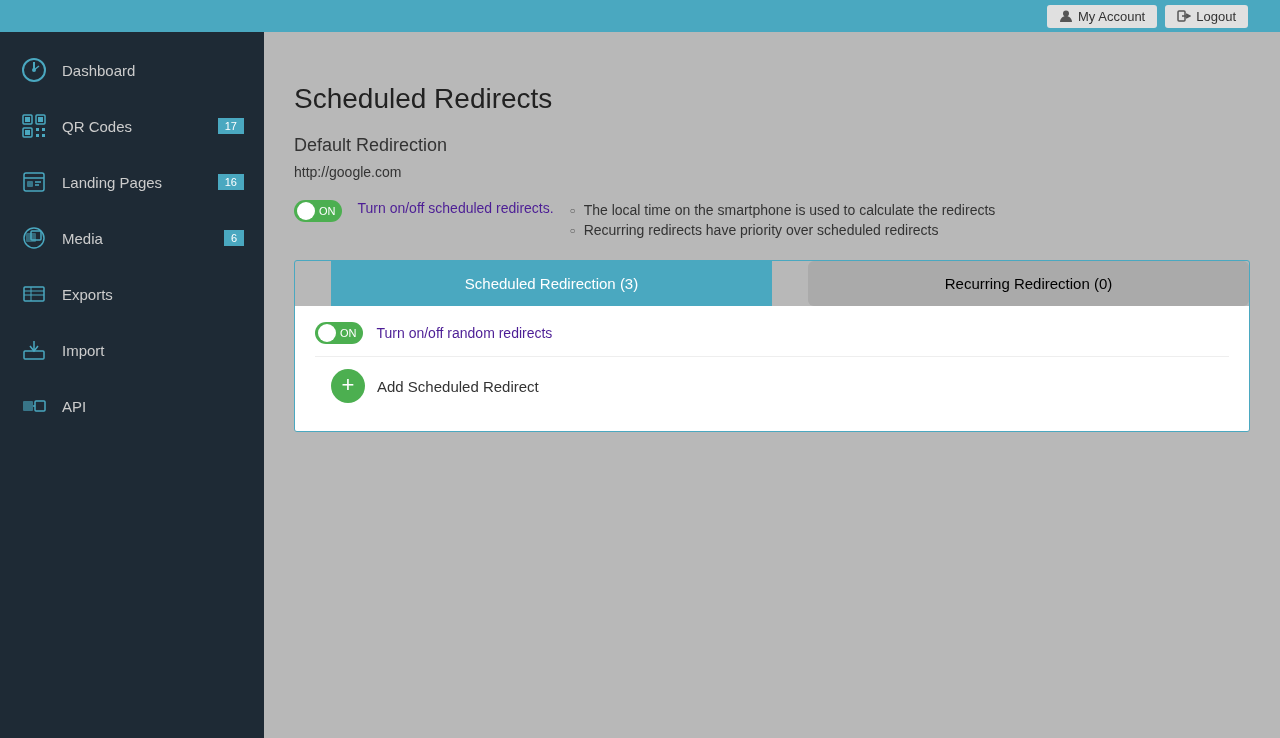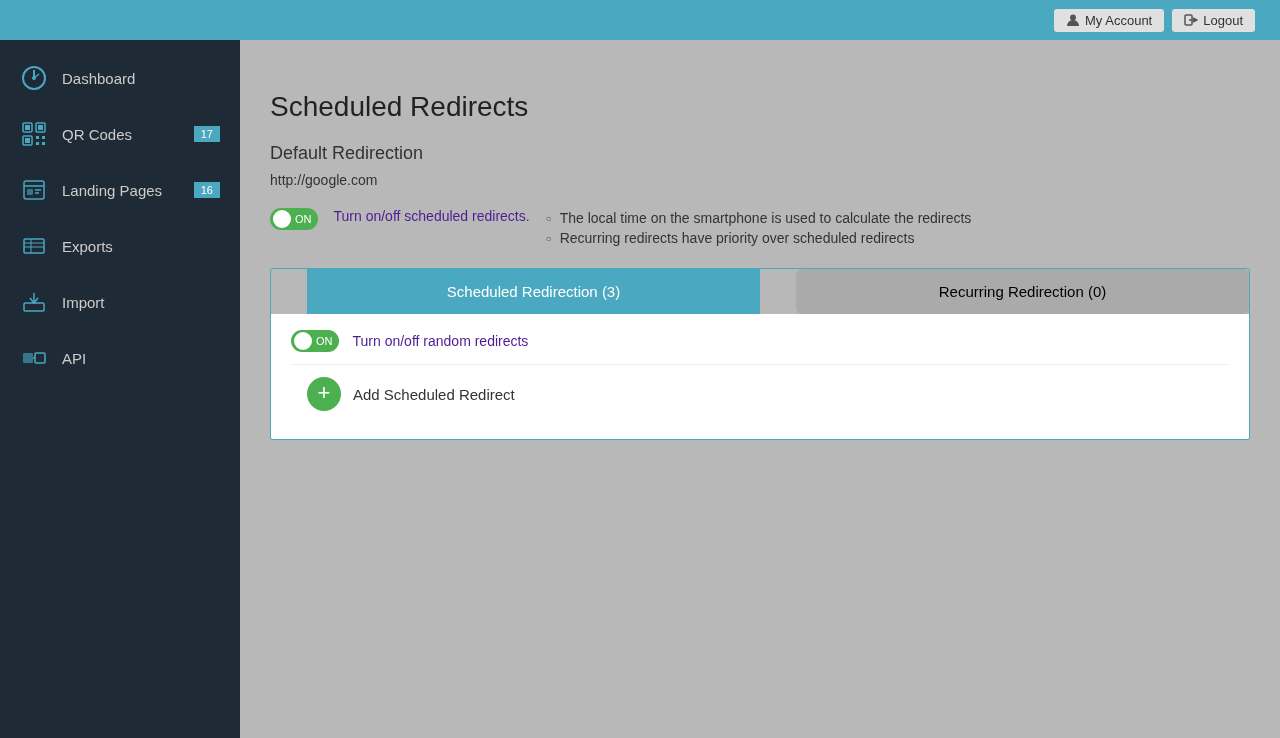--- a/index.html
+++ b/index.html
@@ -1,25 +1,25 @@
 <!DOCTYPE html>
 <html><head>
   <meta charset="utf-8">
   <style>
     * { box-sizing: border-box; margin: 0; padding: 0; }
     body { font-family: Arial, sans-serif; background: #c8c8c8; display: flex; flex-direction: column; height: 738px; overflow: hidden; }
 
     
     .top-bar {
-      height: 40px;
+      height: 32px;
       background: #4aa8c0;
       display: flex;
       align-items: center;
       justify-content: flex-end;
-      padding: 0 25px;
+      padding: 0 32px;
       flex-shrink: 0;
     }
     .top-bar-actions {
       display: flex;
       gap: 8px;
     }
     .top-bar-btn {
       background: #e0e0e0;
       border: none;
       border-radius: 3px;
@@ -34,21 +34,21 @@
 
     
     .layout {
       display: flex;
       flex: 1;
       overflow: hidden;
     }
 
     
     .sidebar {
-      width: 240px;
+      width: 264px;
       background: #1e2a35;
       flex-shrink: 0;
       display: flex;
       flex-direction: column;
       padding-top: 10px;
     }
     .sidebar-item {
       display: flex;
       align-items: center;
       padding: 14px 20px;
@@ -292,20 +292,31 @@
           <line x1="3" y1="9" x2="23" y2="9" stroke="#4aa8c0" stroke-width="1.5"></line>
           <rect x="6" y="12" width="6" height="6" rx="1" fill="#4aa8c0" opacity="0.6"></rect>
           <line x1="14" y1="13" x2="20" y2="13" stroke="#4aa8c0" stroke-width="1.5"></line>
           <line x1="14" y1="16" x2="18" y2="16" stroke="#4aa8c0" stroke-width="1.5"></line>
         </svg>
       </div>
       <span>Landing Pages</span>
       <span class="sidebar-badge">16</span>
     </div>
 
+    <div class="sidebar-item">
+      <div class="sidebar-icon">
+        <svg width="26" height="26" viewBox="0 0 26 26" fill="none">
+          <circle cx="13" cy="13" r="10" stroke="#4aa8c0" stroke-width="1.5"></circle>
+          <rect x="5" y="8" width="10" height="9" rx="1" fill="#4aa8c0" opacity="0.5"></rect>
+          <rect x="10" y="6" width="10" height="9" rx="1" stroke="#4aa8c0" stroke-width="1.5" fill="none"></rect>
+        </svg>
+      </div>
+      <span>Media</span>
+      <span class="sidebar-badge">6</span>
+    </div>
 
     <div class="sidebar-item">
       <div class="sidebar-icon">
         <svg width="26" height="26" viewBox="0 0 26 26" fill="none">
           <rect x="3" y="6" width="20" height="14" rx="1" stroke="#4aa8c0" stroke-width="1.5"></rect>
           <line x1="3" y1="10" x2="23" y2="10" stroke="#4aa8c0" stroke-width="1"></line>
           <line x1="3" y1="14" x2="23" y2="14" stroke="#4aa8c0" stroke-width="1"></line>
           <line x1="10" y1="6" x2="10" y2="20" stroke="#4aa8c0" stroke-width="1"></line>
         </svg>
       </div>

